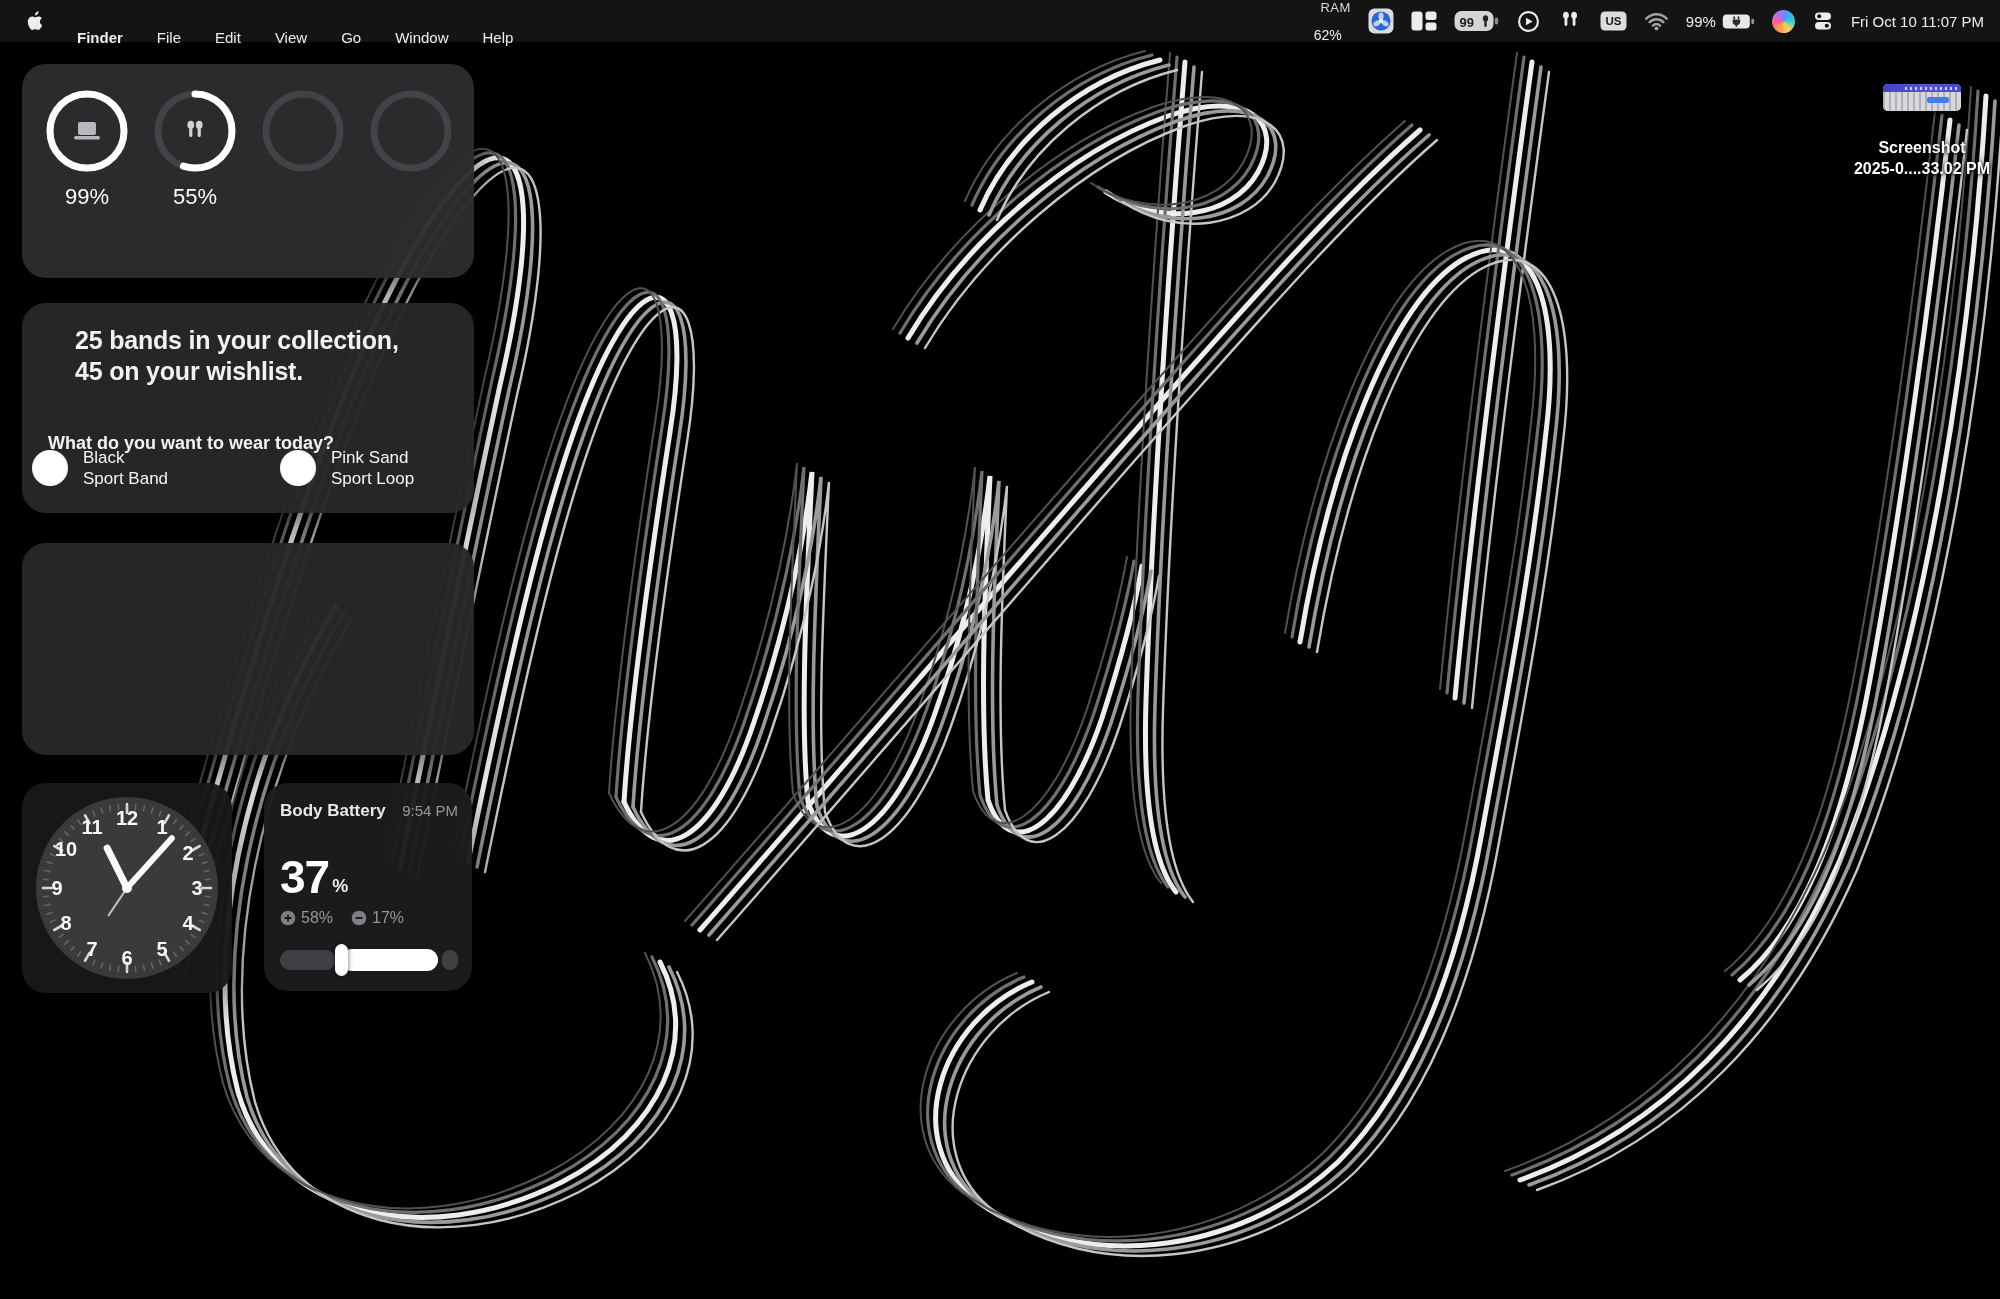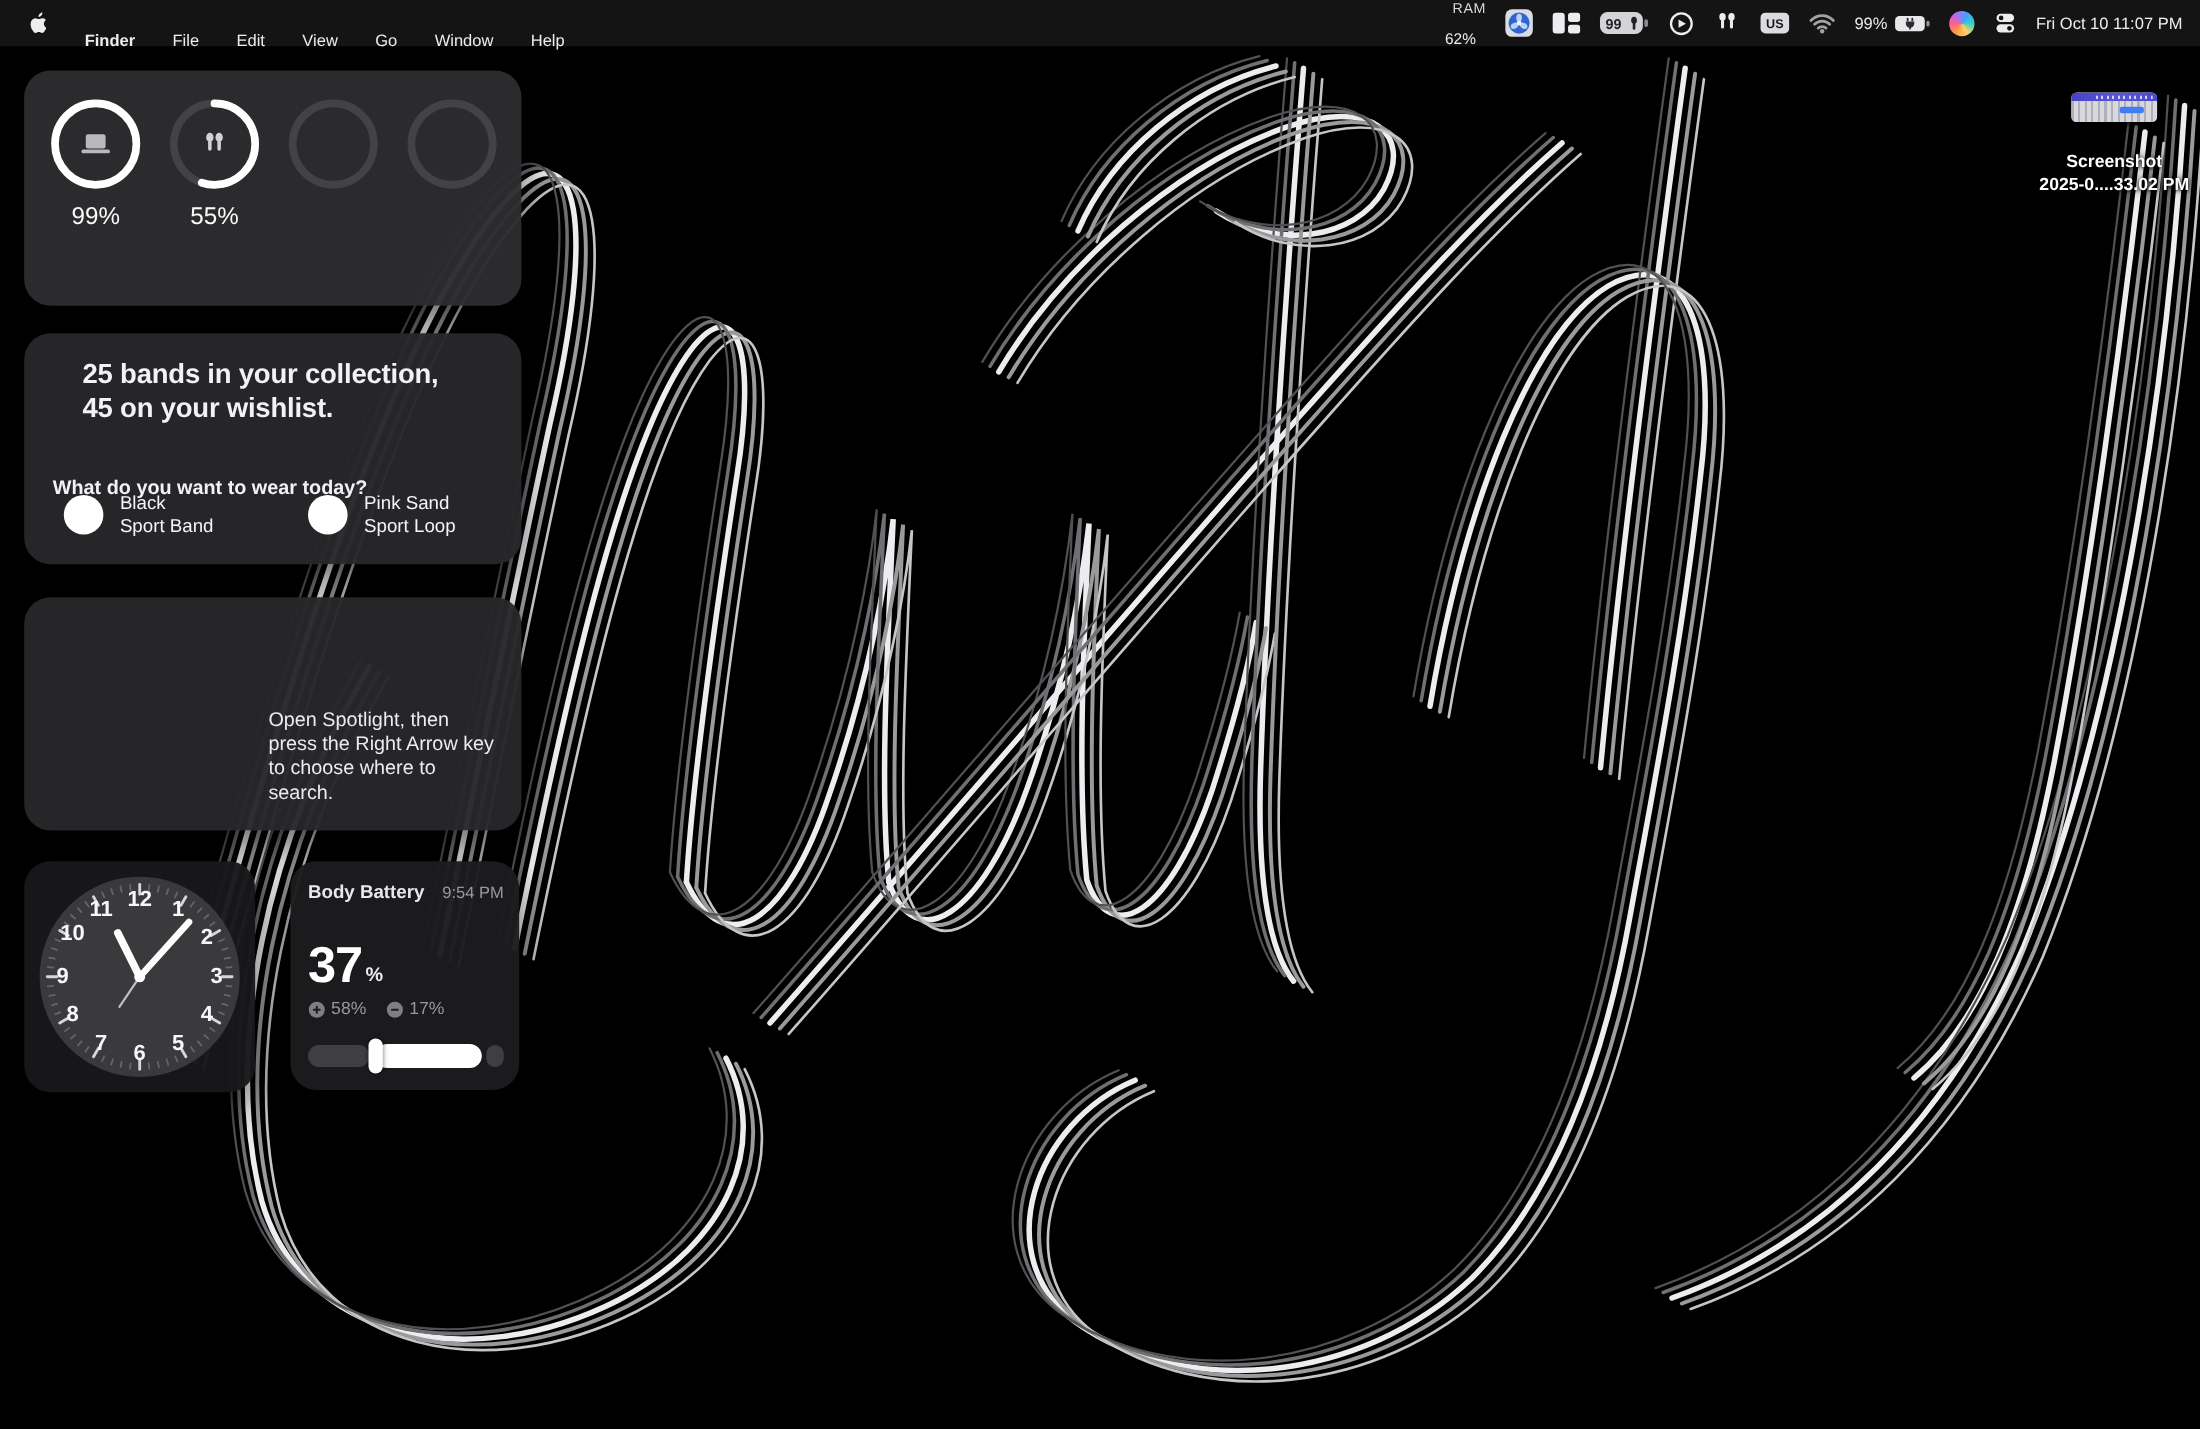--- a/index.html
+++ b/index.html
@@ -41,21 +41,21 @@
   .ring-arc{fill:none;stroke:#ffffff;stroke-width:7;stroke-linecap:round;}
   .ring-icon{position:absolute;inset:0;display:flex;align-items:center;justify-content:center;}
   .ring-label{margin-top:12px;font-size:22px;color:#fafafa;}
 
   
   #w-bands{left:22px;top:303px;width:452px;height:210px;}
   .bands-headline{position:absolute;left:26px;top:22px;font-size:25px;font-weight:700;
                   line-height:31px;letter-spacing:-.2px;margin-left:27px;}
   .bands-question{position:absolute;left:26px;top:130px;font-size:18px;font-weight:700;}
   .band-option{position:absolute;bottom:24px;display:flex;align-items:center;gap:15px;cursor:default;}
-  .opt-0{left:36px;}
+  .opt-0{left:10px;}
   .opt-1{left:258px;}
   .band-swatch{width:36px;height:36px;border-radius:50%;background:#ffffff;}
   .band-name{font-size:17px;line-height:21px;color:#f5f5f7;}
 
   
   #w-spotlight{left:22px;top:543px;width:452px;height:212px;}
   .sp-title{position:absolute;left:26px;bottom:18px;width:195px;font-size:27px;font-weight:700;
             line-height:30px;letter-spacing:-.4px;}
   .sp-body{position:absolute;left:222px;bottom:24px;width:208px;font-size:18px;line-height:22px;color:#ececee;}
 
@@ -375,21 +375,20 @@
     <div class="band-option opt-1">
       <span class="band-swatch"></span>
       <span class="band-name">
         <span>Pink Sand</span><br>
         <span>Sport Loop</span>
       </span>
     </div>
   </div>
 
   <div class="widget wg-dark" id="w-spotlight">
-    <div class="sp-body">Open Spotlight, then press the Right Arrow key to choose where to search.</div>
   </div>
 
   <div class="widget" id="w-clock">
     <div class="clock-face">
       <svg id="clock-ticks" viewBox="0 0 182 182">
           <line x1="91" y1="7" x2="91" y2="16" stroke="#d6d6d9" stroke-width="2.6" stroke-linecap="round"></line>
           <line x1="99.7803909144829" y1="7.460160789065043" x2="99.25774859814462" y2="12.432770265906413" stroke="#66666a" stroke-width="1.6" stroke-linecap="round"></line>
           <line x1="108.46458202869178" y1="8.835601538360322" x2="107.42502357460299" y2="13.72633954202935" stroke="#66666a" stroke-width="1.6" stroke-linecap="round"></line>
           <line x1="116.95742752749558" y1="11.111252631207108" x2="115.41234255562085" y2="15.866535212682876" stroke="#66666a" stroke-width="1.6" stroke-linecap="round"></line>
           <line x1="125.16587801836721" y1="14.262181558021524" x2="123.13219480298821" y2="18.82990884623453" stroke="#66666a" stroke-width="1.6" stroke-linecap="round"></line>

